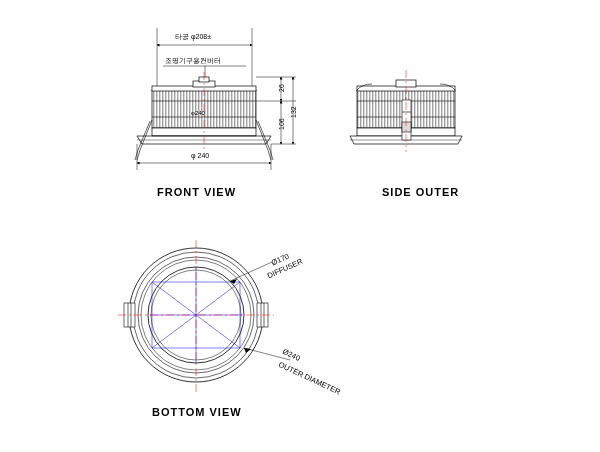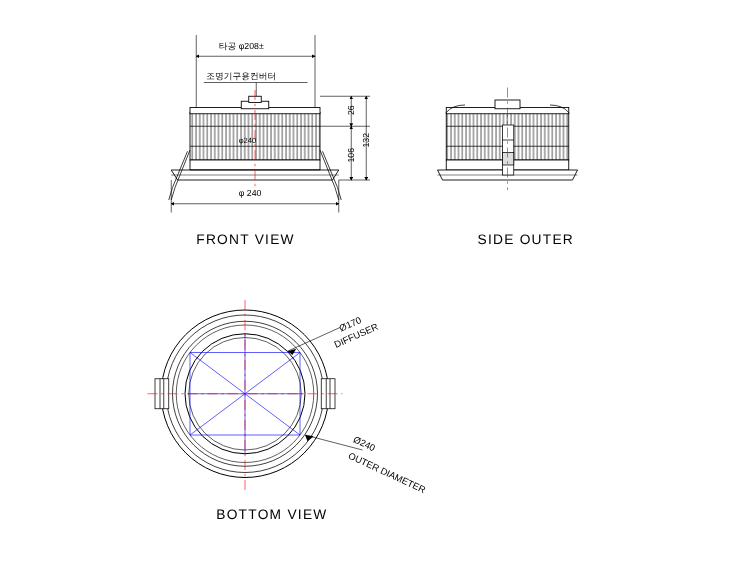--- a/index.html
+++ b/index.html
@@ -23,28 +23,28 @@
   svg.draw {
     position: absolute;
     left: 0; top: 0;
     width: 600px;
     height: 452px;
   }
   .viewlabel {
     position: absolute;
     font-family: "Liberation Sans", sans-serif;
     font-size: 11px;
-    font-weight: normal;
+    font-weight: bold;
     letter-spacing: 1px;
     color: #000000;
     white-space: nowrap;
   }
   #front-view-label { left: 157px; top: 186px; }
   #side-view-label  { left: 382px; top: 186px; }
-  #bottom-view-label{ left: 152px; top: 406px; margin-left: 21px; }
+  #bottom-view-label{ left: 152px; top: 406px; }
 
   .dimtext {
     position: absolute;
     font-family: "Liberation Sans", sans-serif;
     font-size: 7px;
     color: #000000;
     white-space: nowrap;
   }
   .dimtext.rot90 {
     transform: rotate(-90deg);

